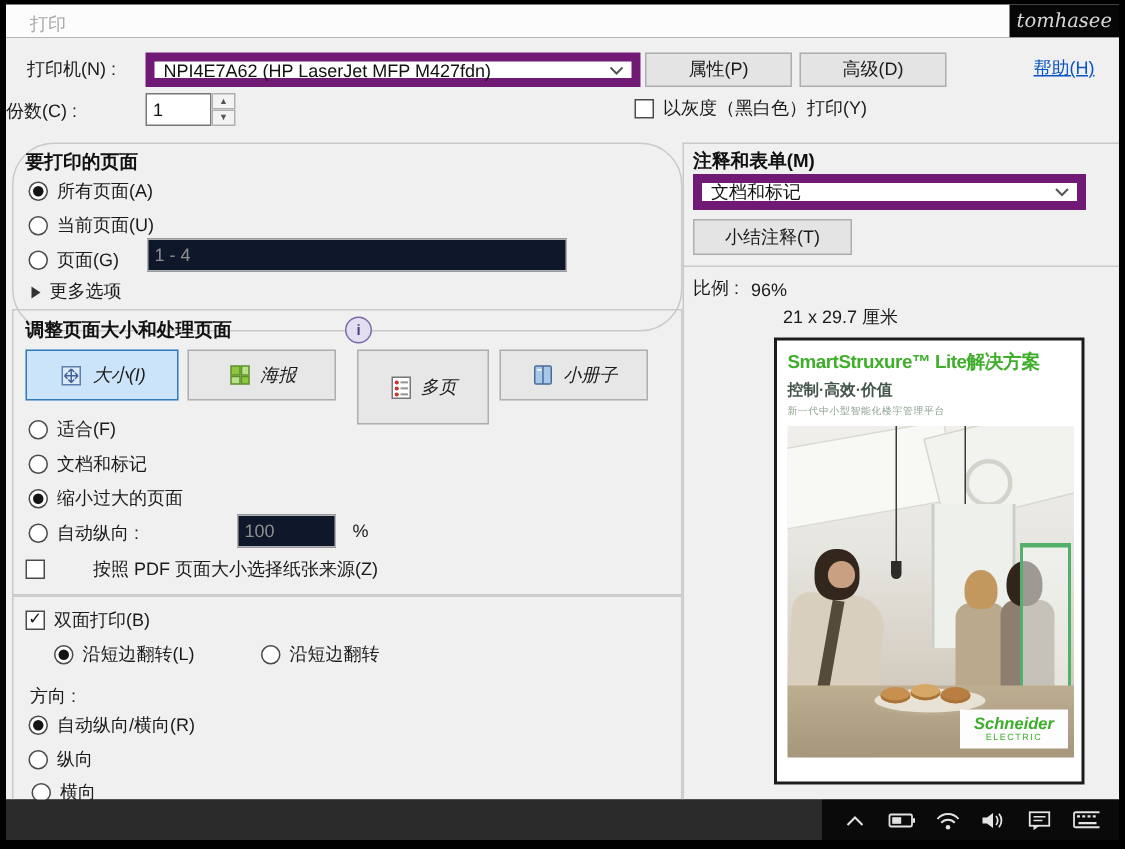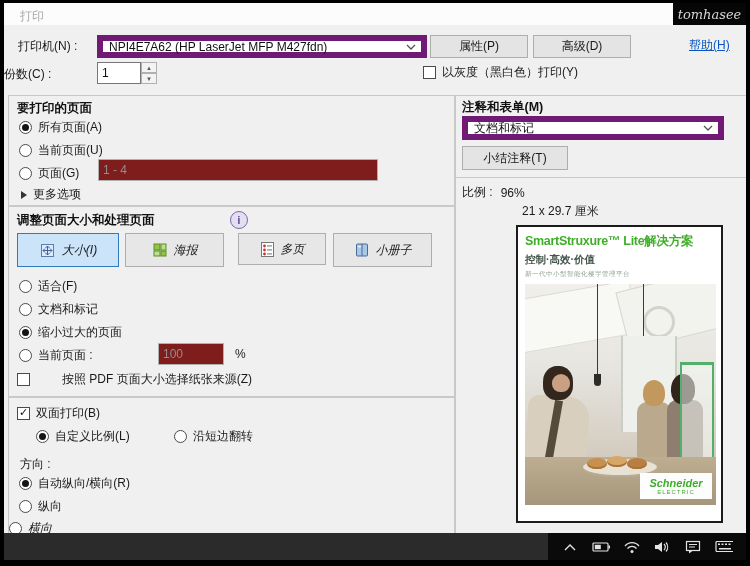--- a/index.html
+++ b/index.html
@@ -16,21 +16,21 @@
   .dialog{left:4px;top:25px;width:742px;height:508px;background:#f0f0f0;font-size:12px;color:#1a1a1a;}
   label,.lbl{font-size:12px;color:#1a1a1a;}
   .combo{background:#fff;border:6px solid #701a75;display:flex;align-items:center;box-sizing:border-box;}
   .combo .txt{flex:1;padding:0 6px;font-size:12px;color:#111;white-space:nowrap;overflow:hidden;}
   .combo .arr{width:20px;height:100%;display:flex;align-items:center;justify-content:center;}
   .btn{background:#e4e4e4;border:1px solid #aeaeae;box-sizing:border-box;display:flex;
        align-items:center;justify-content:center;font-size:12px;color:#1a1a1a;cursor:default;}
   .link{color:#0a55c4;text-decoration:underline;font-size:12px;}
   .input{background:#fff;border:1px solid #767676;box-sizing:border-box;font-size:12px;
          color:#111;padding:0 4px;display:flex;align-items:center;}
-  .input.dis{background:#7f1d1d;border-color:#b0b0b0;color:#8f8f8f;}
+  .input.dis{background:#0f172a;border-color:#b0b0b0;color:#8f8f8f;}
   .spin{width:16px;height:22px;display:flex;flex-direction:column;}
   .spin div{flex:1;background:#f3f3f3;border:1px solid #b0b0b0;display:flex;align-items:center;
             justify-content:center;font-size:6px;color:#555;box-sizing:border-box;}
   .cb{width:13px;height:13px;background:#fff;border:1px solid #4a4a4a;box-sizing:border-box;
       display:flex;align-items:center;justify-content:center;font-size:11px;color:#111;}
   .cb.on::after{content:"✓";margin-top:-2px;}
   .radio{width:13px;height:13px;background:#fff;border:1px solid #4a4a4a;border-radius:50%;box-sizing:border-box;}
   .radio.on{position:relative;}
   .radio.on::after{content:"";position:absolute;left:2px;top:2px;width:7px;height:7px;border-radius:50%;background:#151515;}
   .row{display:flex;align-items:center;gap:6px;position:absolute;}
@@ -111,21 +111,21 @@
     <div class="abs input" style="left:93px;top:37px;width:44px;height:22px;">1</div>
     <div class="abs spin" style="left:137px;top:37px;">
       <div>▲</div>
       <div>▼</div>
     </div>
     <div class="row" style="left:419px;top:39px;">
       <span class="cb"></span>
       <span class="lbl">以灰度（黑白色）打印(Y)</span>
     </div>
 
-    <div class="abs secbox" style="left:4px;top:70px;width:447px;height:111px;">
+    <div class="abs secbox" style="left:4px;top:70px;width:447px;height:126px;border-radius:28px;">
       <div class="abs sechead" style="left:8px;top:4px;">要打印的页面</div>
       <div class="row" style="left:10px;top:23px;">
         <span class="radio on"></span>
         <span class="lbl">所有页面(A)</span>
       </div>
       <div class="row" style="left:10px;top:46px;">
         <span class="radio"></span>
         <span class="lbl">当前页面(U)</span>
       </div>
       <div class="row" style="left:10px;top:69px;">
@@ -152,21 +152,21 @@
       </div>
       <div class="abs tool" style="left:116px;top:26px;width:99px;height:34px;">
         <svg width="16" height="16">
           <rect x="2" y="2" width="6" height="6" fill="#8dc63f" stroke="#5e8f28"></rect>
           <rect x="9" y="2" width="5" height="6" fill="#b9e08a" stroke="#5e8f28"></rect>
           <rect x="2" y="9" width="6" height="5" fill="#b9e08a" stroke="#5e8f28"></rect>
           <rect x="9" y="9" width="5" height="5" fill="#8dc63f" stroke="#5e8f28"></rect>
         </svg>
         <span>海报</span>
       </div>
-      <div class="abs tool" style="left:229px;top:26px;width:88px;height:32px;">
+      <div class="abs tool" style="left:229px;top:26px;width:88px;height:50px;">
         <svg width="15" height="17">
           <rect x="1.5" y="1.5" width="12" height="14" fill="#fff" stroke="#777"></rect>
           <circle cx="4.5" cy="5" r="1.4" fill="#c0392b"></circle>
             <rect x="7" y="4.2" width="5" height="1.4" fill="#999"></rect>
           <circle cx="4.5" cy="9" r="1.4" fill="#c0392b"></circle>
             <rect x="7" y="8.2" width="5" height="1.4" fill="#999"></rect>
           <circle cx="4.5" cy="13" r="1.4" fill="#c0392b"></circle>
             <rect x="7" y="12.2" width="5" height="1.4" fill="#999"></rect>
         </svg>
         <span>多页</span>
@@ -187,53 +187,53 @@
       <div class="row" style="left:10px;top:94px;">
         <span class="radio"></span>
         <span class="lbl">文档和标记</span>
       </div>
       <div class="row" style="left:10px;top:117px;">
         <span class="radio on"></span>
         <span class="lbl">缩小过大的页面</span>
       </div>
       <div class="row" style="left:10px;top:140px;">
         <span class="radio"></span>
-        <span class="lbl">当前页面 :</span>
+        <span class="lbl">自动纵向 :</span>
       </div>
       <div class="abs input dis" style="left:149px;top:136px;width:66px;height:22px;">100</div>
       <div class="abs lbl" style="left:226px;top:140px;">%</div>
       <div class="row" style="left:8px;top:164px;gap:32px;">
         <span class="cb"></span>
         <span class="lbl">按照 PDF 页面大小选择纸张来源(Z)</span>
       </div>
     </div>
 
     <div class="abs secbox" style="left:4px;top:372px;width:447px;height:136px;border-bottom:none;">
       <div class="row" style="left:8px;top:7px;">
         <span class="cb on"></span>
         <span class="lbl">双面打印(B)</span>
       </div>
       <div class="row" style="left:27px;top:30px;">
         <span class="radio on"></span>
-        <span class="lbl">自定义比例(L)</span>
+        <span class="lbl">沿短边翻转(L)</span>
       </div>
       <div class="row" style="left:165px;top:30px;">
         <span class="radio"></span>
         <span class="lbl">沿短边翻转</span>
       </div>
       <div class="abs lbl" style="left:11px;top:58px;">方向 :</div>
       <div class="row" style="left:10px;top:77px;">
         <span class="radio on"></span>
         <span class="lbl">自动纵向/横向(R)</span>
       </div>
       <div class="row" style="left:10px;top:100px;">
         <span class="radio"></span>
         <span class="lbl">纵向</span>
       </div>
-      <div class="row" style="left:0;top:122px;font-style:italic;">
+      <div class="row" style="left:12px;top:122px;">
         <span class="radio"></span>
         <span class="lbl">横向</span>
       </div>
     </div>
 
     <div class="abs vline" style="left:451px;top:70px;height:438px;"></div>
     <div class="abs hline" style="left:451px;top:70px;width:291px;"></div>
 
     <div class="abs sechead" style="left:458px;top:74px;">注释和表单(M)</div>
     <div class="abs combo" style="left:458px;top:91px;width:262px;height:24px;">

